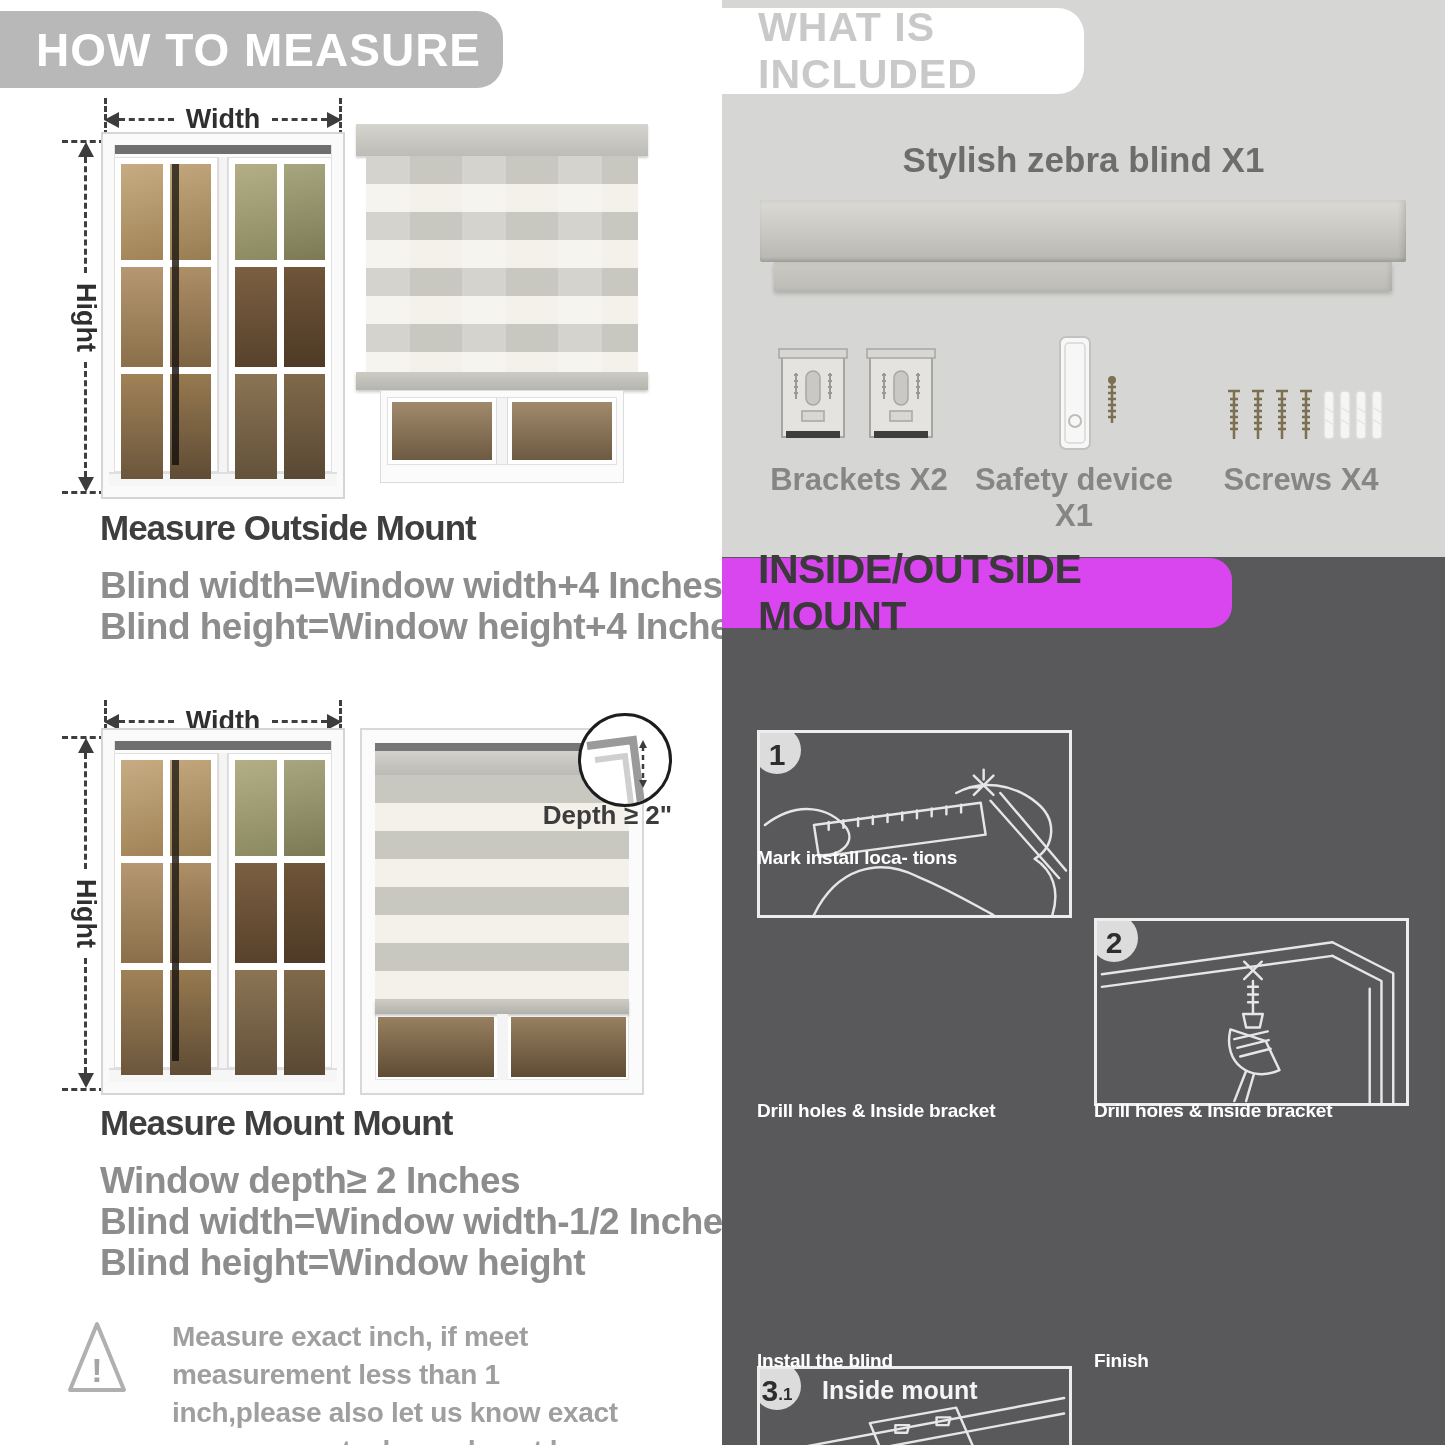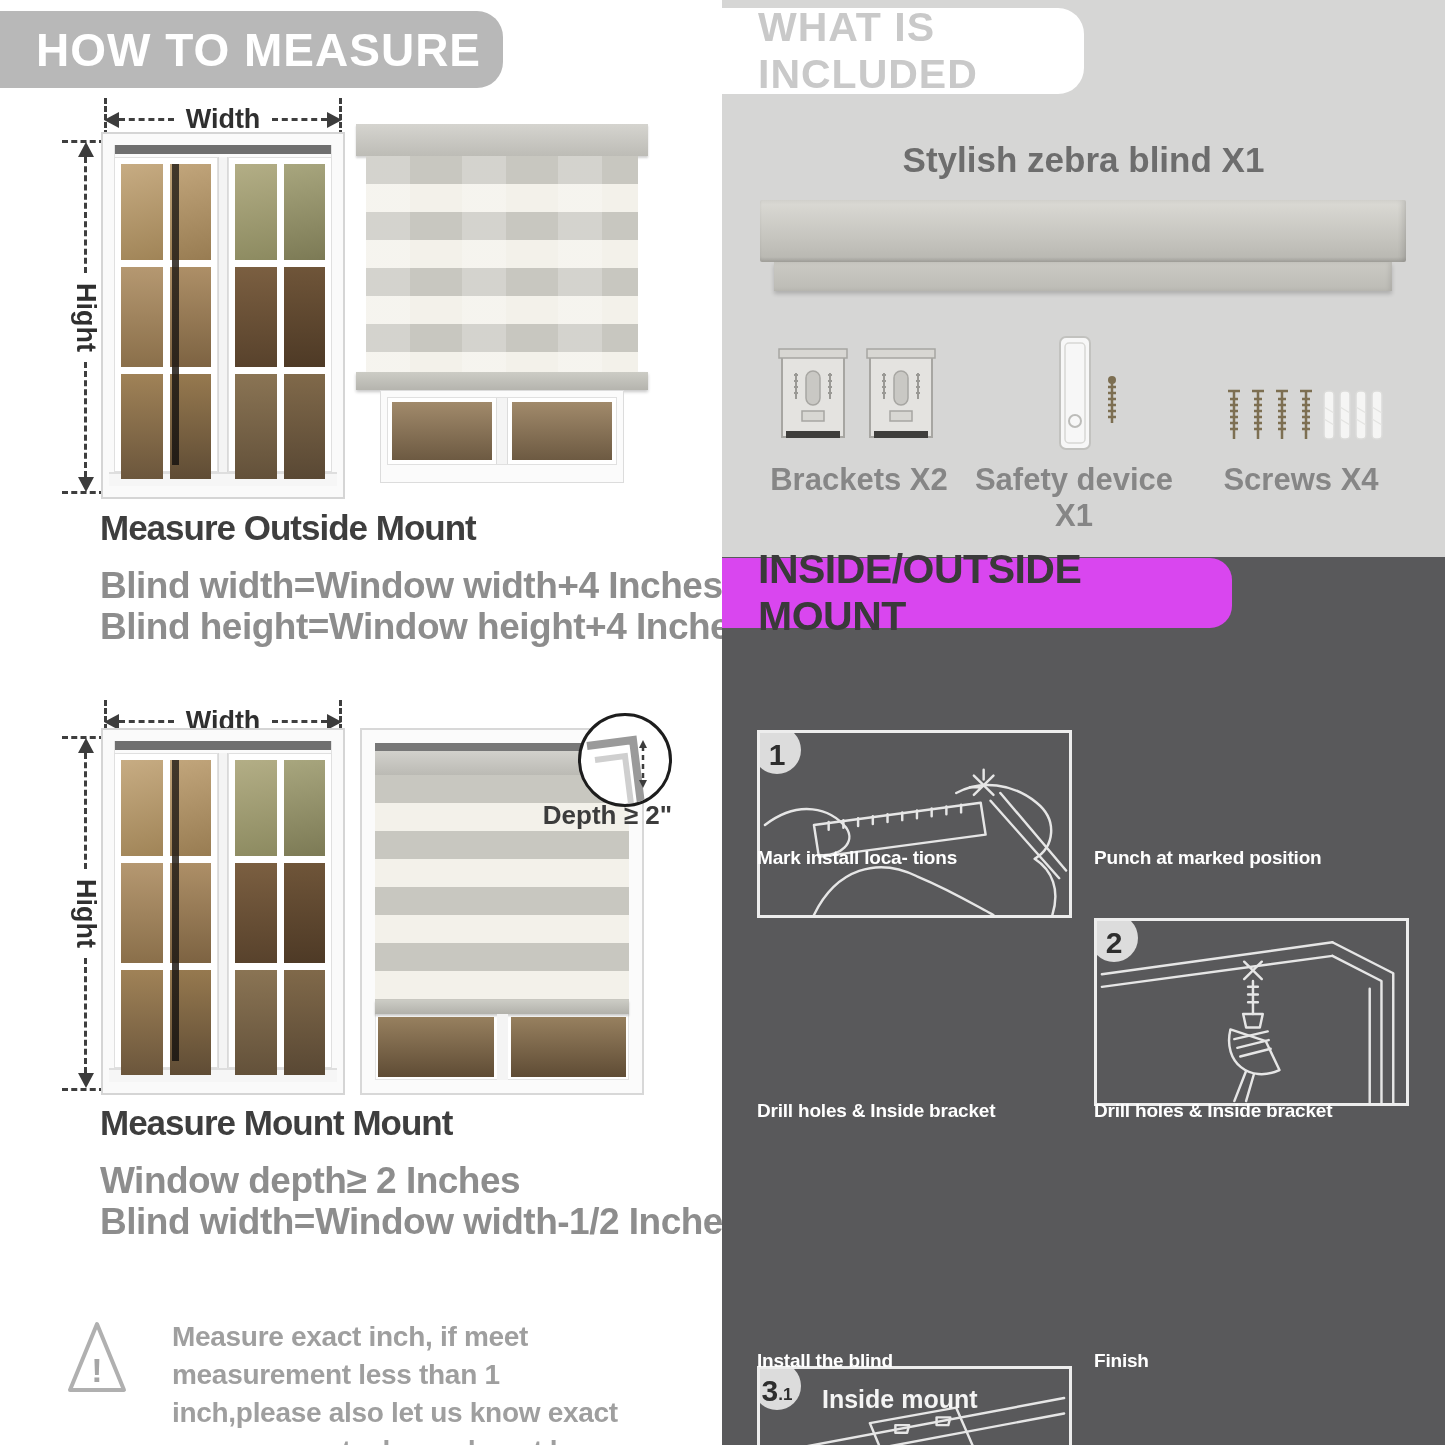--- a/index.html
+++ b/index.html
@@ -102,21 +102,21 @@
   .mount-panel{left:722px;top:557px;width:723px;height:888px;background:#59595b;}
   .banner-mount{left:722px;top:558px;width:510px;height:70px;background:#d946ef;
     border-radius:0 22px 22px 0;display:flex;align-items:center;padding-left:36px;box-sizing:border-box;}
   .banner-mount span{color:#3a3a3a;font-size:41px;font-weight:bold;letter-spacing:-0.5px;}
 
   .tile{border:3px solid #ededed;box-sizing:border-box;position:relative;overflow:hidden;}
   .badge{position:absolute;left:-7px;top:-7px;width:48px;height:48px;border-radius:50%;
     background:#dcdcdc;display:flex;align-items:flex-end;justify-content:center;padding-bottom:4px;box-sizing:border-box;}
   .badge .n{font-size:30px;font-weight:bold;color:#2e2e2e;line-height:30px;}
   .badge .s{font-size:17px;font-weight:bold;color:#2e2e2e;line-height:22px;}
-  .tile-title{position:absolute;left:62px;top:16px;font-size:25px;font-weight:bold;color:#f4f4f4;}
+  .tile-title{position:absolute;left:62px;top:7px;font-size:25px;font-weight:bold;color:#f4f4f4;}
   .caption{font-size:19px;font-weight:bold;color:#ffffff;letter-spacing:-0.2px;}
   .stepart{position:absolute;inset:0;width:100%;height:100%;}
   .stepart path,.stepart polyline,.stepart line,.stepart circle,.stepart rect.o,.stepart ellipse
     {fill:none;stroke:#e6e6e6;stroke-width:2.5;stroke-linecap:round;stroke-linejoin:round;}
 </style>
 </head>
 <body>
 
 <div class="page">
 
@@ -248,20 +248,21 @@
       <line x1="62" y1="30" x2="62" y2="66" stroke="#3c3c3c" stroke-width="2.5" stroke-dasharray="5 4"></line>
       <polygon points="62,24 58,32 66,32" fill="#3c3c3c"></polygon>
       <polygon points="62,72 58,64 66,64" fill="#3c3c3c"></polygon>
     </svg>
   </div>
   <div class="abs depth-lbl" style="left:540px;top:800px;width:132px;">Depth ≥ 2"</div>
 
   <h2 class="abs sec" style="left:100px;top:1103px;">Measure Mount Mount</h2>
   <div class="abs specline" style="left:100px;top:1160px;">Window depth≥ 2 Inches</div>
   <div class="abs specline" style="left:100px;top:1201px;">Blind width=Window width-1/2 Inches</div>
+  <div class="abs specline" style="left:100px;top:1242px;">Blind height=Window height</div>
 
   <div class="abs warn-tri" style="left:66px;top:1318px;">
     <svg width="62" height="80" viewBox="0 0 62 80">
       <path d="M31,6 L58,72 L4,72 Z" fill="none" stroke="#b0b0b0" stroke-width="4" stroke-linejoin="round"></path>
     </svg>
     <span>!</span>
   </div>
   <div class="abs warn-text" style="left:172px;top:1318px;width:452px;">Measure exact inch, if meet measurement less than 1 inch,please also let us know exact measurement, please do not leave it</div>
 
   <div class="abs included-panel"></div>
@@ -358,21 +359,20 @@
       <path d="M149,96 h20 l-3,14 h-14 Z"></path>
       <path d="M136,112 C128,146 156,168 186,154 L172,124 Z"></path>
       <path d="M140,122 l34,-8 M143,131 l32,-8 M146,140 l31,-8"></path>
       <path d="M152,155 L140,186 M160,158 L152,186"></path>
     </svg>
     <div class="badge">
       <span class="n">2</span>
         <span class="s"></span>
     </div>
   </div>
-  <div class="abs caption" style="left:1094px;top:847px;">Punch at  marked position</div>
 
   <div class="abs tile" style="left:757px;top:910px;width:315px;height:182px;">
     <svg class="stepart" viewBox="0 0 315 182" preserveAspectRatio="none">
       <path d="M5,88 L310,30 M5,104 L310,46"></path>
       <path d="M112,56 L200,40 L218,82 L130,100 Z"></path>
       <path d="M138,58 h14 l-2,8 h-12 Z M180,50 h14 l-2,8 h-12 Z"></path>
       <path d="M165,100 v40 M160,106 h10 M160,114 h10 M160,122 h10 M160,130 h10"></path>
       <path d="M165,142 L192,180 M172,138 L198,174"></path>
       <path d="M100,182 C122,148 152,146 176,162 C192,172 200,180 204,182"></path>
       <circle cx="205" cy="88" r="7"></circle>

